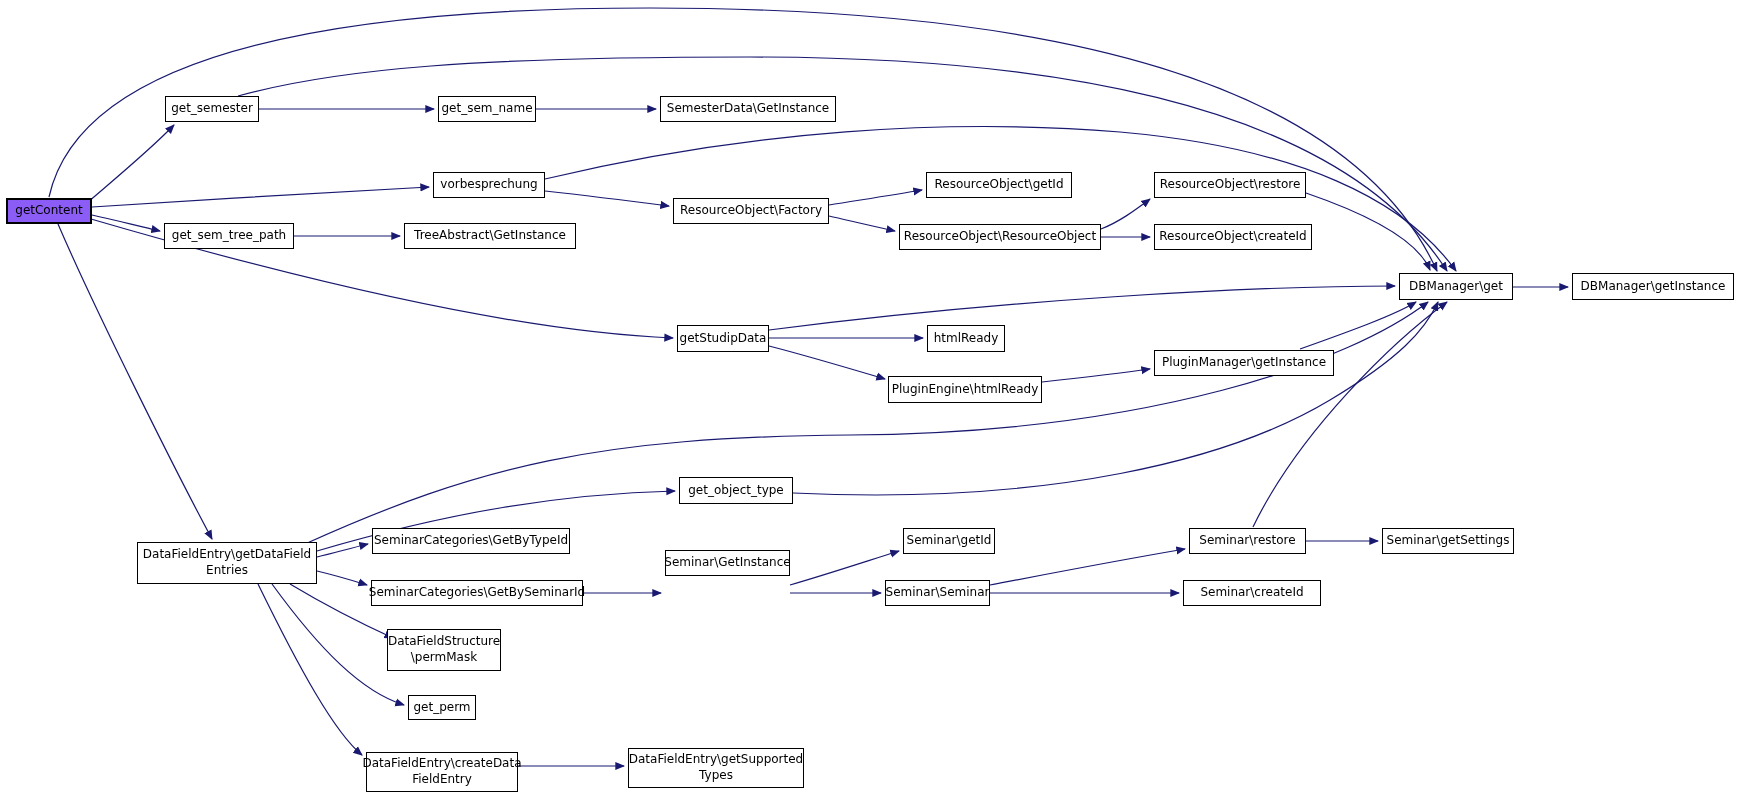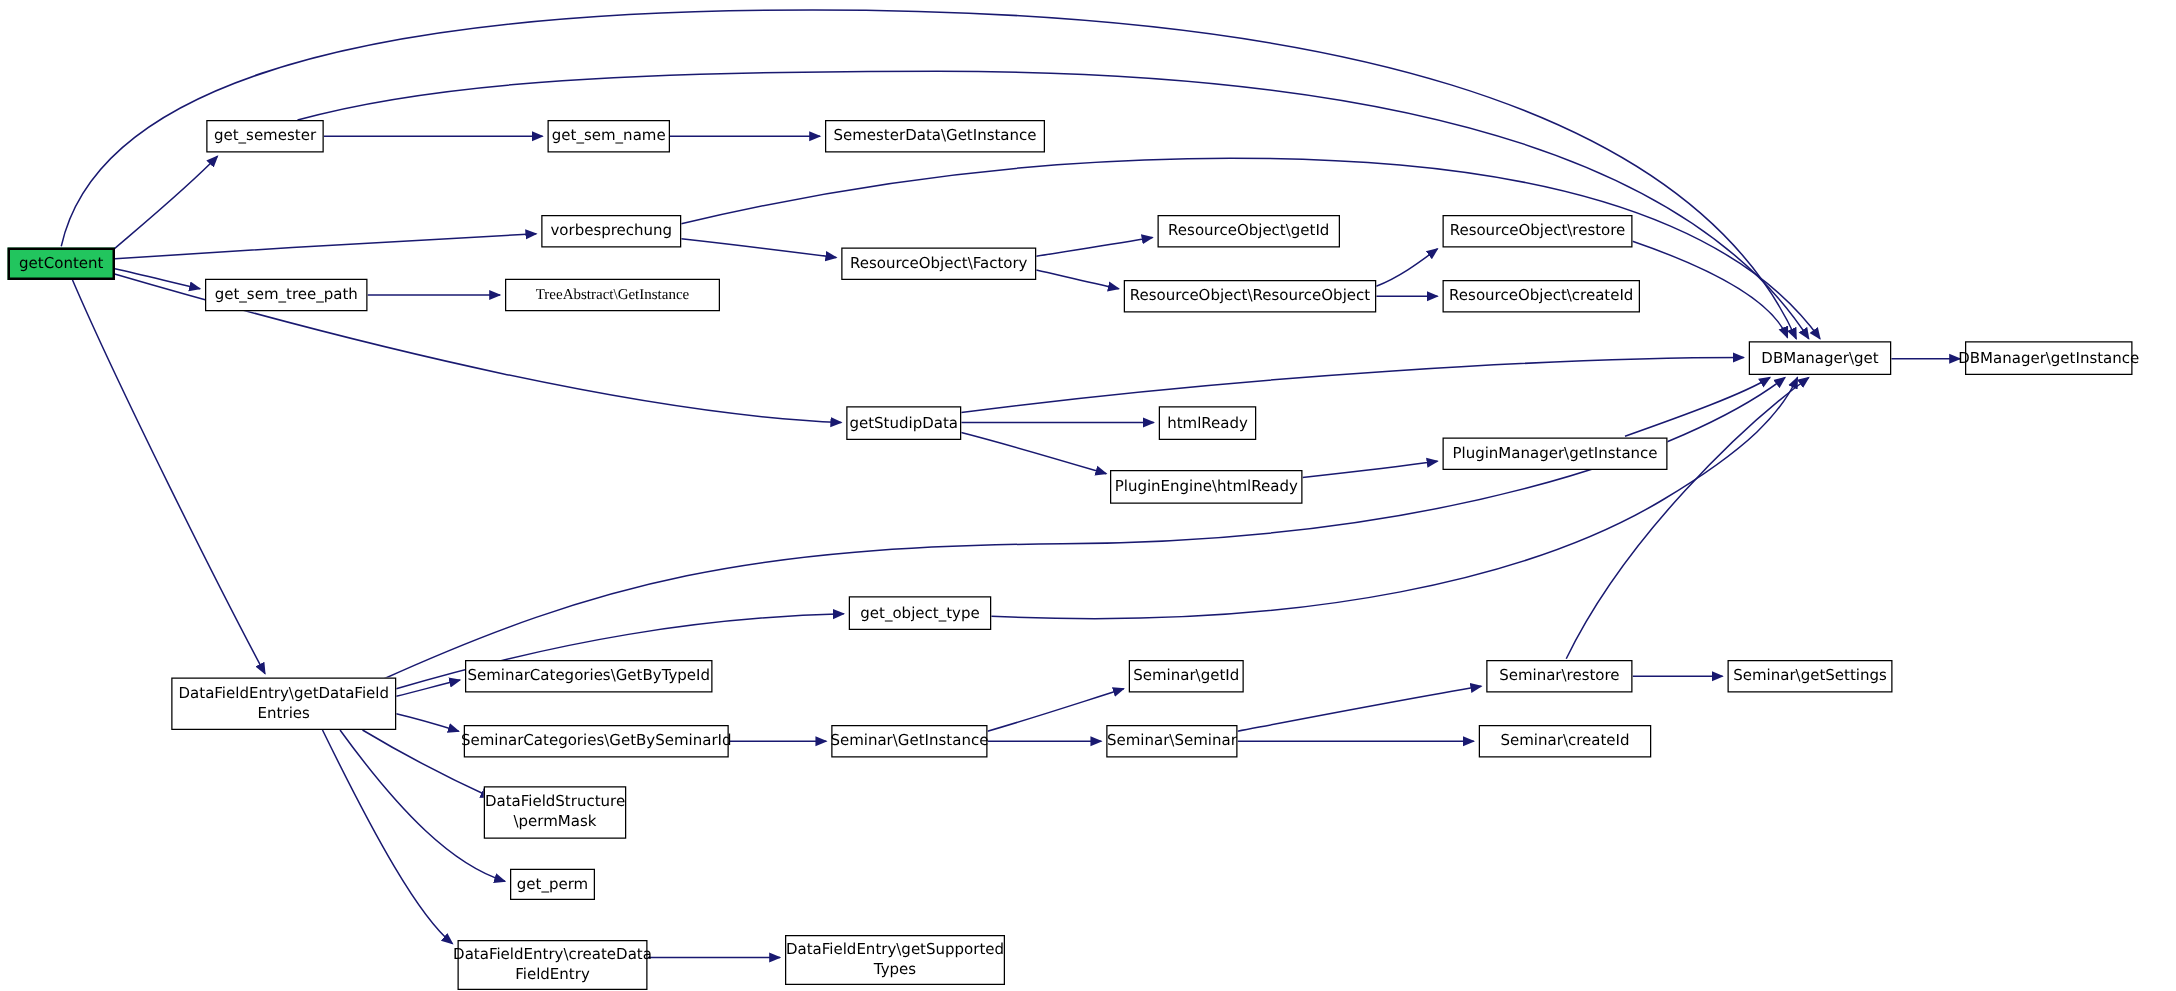--- a/index.html
+++ b/index.html
@@ -25,21 +25,21 @@
     font-size: 12px;
     line-height: 1.3;
     display: flex;
     align-items: center;
     justify-content: center;
     text-align: center;
     white-space: pre-line;
     cursor: pointer;
   }
   .node.highlighted {
-    background: #22c55e;
+    background: #8b5cf6;
     border-width: 2px;
     cursor: default;
   }
   .edge {
     fill: none;
     stroke-width: 1.2px;
   }
 </style>
 </head>
 <body>
@@ -93,38 +93,38 @@
         <path d="M518,766 C553,766 588,766 624,766" class="edge" stroke="#191970" marker-end="url(#arrow)"></path>
       </g>
   </svg>
   <div id="nodes-layer">
       <div class="node highlighted" style="left: 6px; top: 198px; width: 86px; height: 26px;">getContent</div>
       <div class="node" style="left: 165px; top: 96px; width: 94px; height: 26px;">get_semester</div>
       <div class="node" style="left: 438px; top: 96px; width: 98px; height: 26px;">get_sem_name</div>
       <div class="node" style="left: 660px; top: 96px; width: 176px; height: 26px;">SemesterData\GetInstance</div>
       <div class="node" style="left: 433px; top: 172px; width: 112px; height: 26px;">vorbesprechung</div>
       <div class="node" style="left: 164px; top: 223px; width: 130px; height: 26px;">get_sem_tree_path</div>
-      <div class="node" style="left: 404px; top: 223px; width: 172px; height: 26px; font-family: Liberation Serif, serif;">TreeAbstract\GetInstance</div>
+      <div class="node" style="left: 404px; top: 223px; width: 172px; height: 26px;">TreeAbstract\GetInstance</div>
       <div class="node" style="left: 673px; top: 198px; width: 156px; height: 26px;">ResourceObject\Factory</div>
       <div class="node" style="left: 926px; top: 172px; width: 146px; height: 26px;">ResourceObject\getId</div>
       <div class="node" style="left: 899px; top: 224px; width: 202px; height: 26px;">ResourceObject\ResourceObject</div>
       <div class="node" style="left: 1154px; top: 172px; width: 152px; height: 26px;">ResourceObject\restore</div>
       <div class="node" style="left: 1154px; top: 224px; width: 158px; height: 26px;">ResourceObject\createId</div>
       <div class="node" style="left: 1399px; top: 273px; width: 114px; height: 27px;">DBManager\get</div>
-      <div class="node" style="left: 1572px; top: 273px; width: 134px; height: 27px;">DBManager\getInstance</div>
+      <div class="node" style="left: 1572px; top: 273px; width: 162px; height: 27px;">DBManager\getInstance</div>
       <div class="node" style="left: 677px; top: 325px; width: 92px; height: 27px;">getStudipData</div>
       <div class="node" style="left: 927px; top: 325px; width: 78px; height: 27px;">htmlReady</div>
       <div class="node" style="left: 888px; top: 376px; width: 154px; height: 27px;">PluginEngine\htmlReady</div>
       <div class="node" style="left: 1154px; top: 350px; width: 180px; height: 26px;">PluginManager\getInstance</div>
       <div class="node" style="left: 679px; top: 477px; width: 114px; height: 27px;">get_object_type</div>
       <div class="node" style="left: 137px; top: 542px; width: 180px; height: 42px;">DataFieldEntry\getDataField
 Entries</div>
       <div class="node" style="left: 372px; top: 528px; width: 198px; height: 26px;">SeminarCategories\GetByTypeId</div>
       <div class="node" style="left: 371px; top: 580px; width: 212px; height: 26px;">SeminarCategories\GetBySeminarId</div>
-      <div class="node" style="left: 665px; top: 580px; width: 125px; height: 26px;">Seminar\GetInstance</div>
+      <div class="node" style="left: 665px; top: 550px; width: 125px; height: 26px;">Seminar\GetInstance</div>
       <div class="node" style="left: 903px; top: 528px; width: 92px; height: 26px;">Seminar\getId</div>
       <div class="node" style="left: 885px; top: 580px; width: 105px; height: 26px;">Seminar\Seminar</div>
       <div class="node" style="left: 1189px; top: 528px; width: 117px; height: 26px;">Seminar\restore</div>
       <div class="node" style="left: 1183px; top: 580px; width: 138px; height: 26px;">Seminar\createId</div>
       <div class="node" style="left: 1382px; top: 528px; width: 132px; height: 26px;">Seminar\getSettings</div>
       <div class="node" style="left: 387px; top: 629px; width: 114px; height: 42px;">DataFieldStructure
 \permMask</div>
       <div class="node" style="left: 408px; top: 695px; width: 68px; height: 25px;">get_perm</div>
       <div class="node" style="left: 366px; top: 733px; width: 152px; height: 40px; margin-top: 19px;">DataFieldEntry\createData
 FieldEntry</div>

